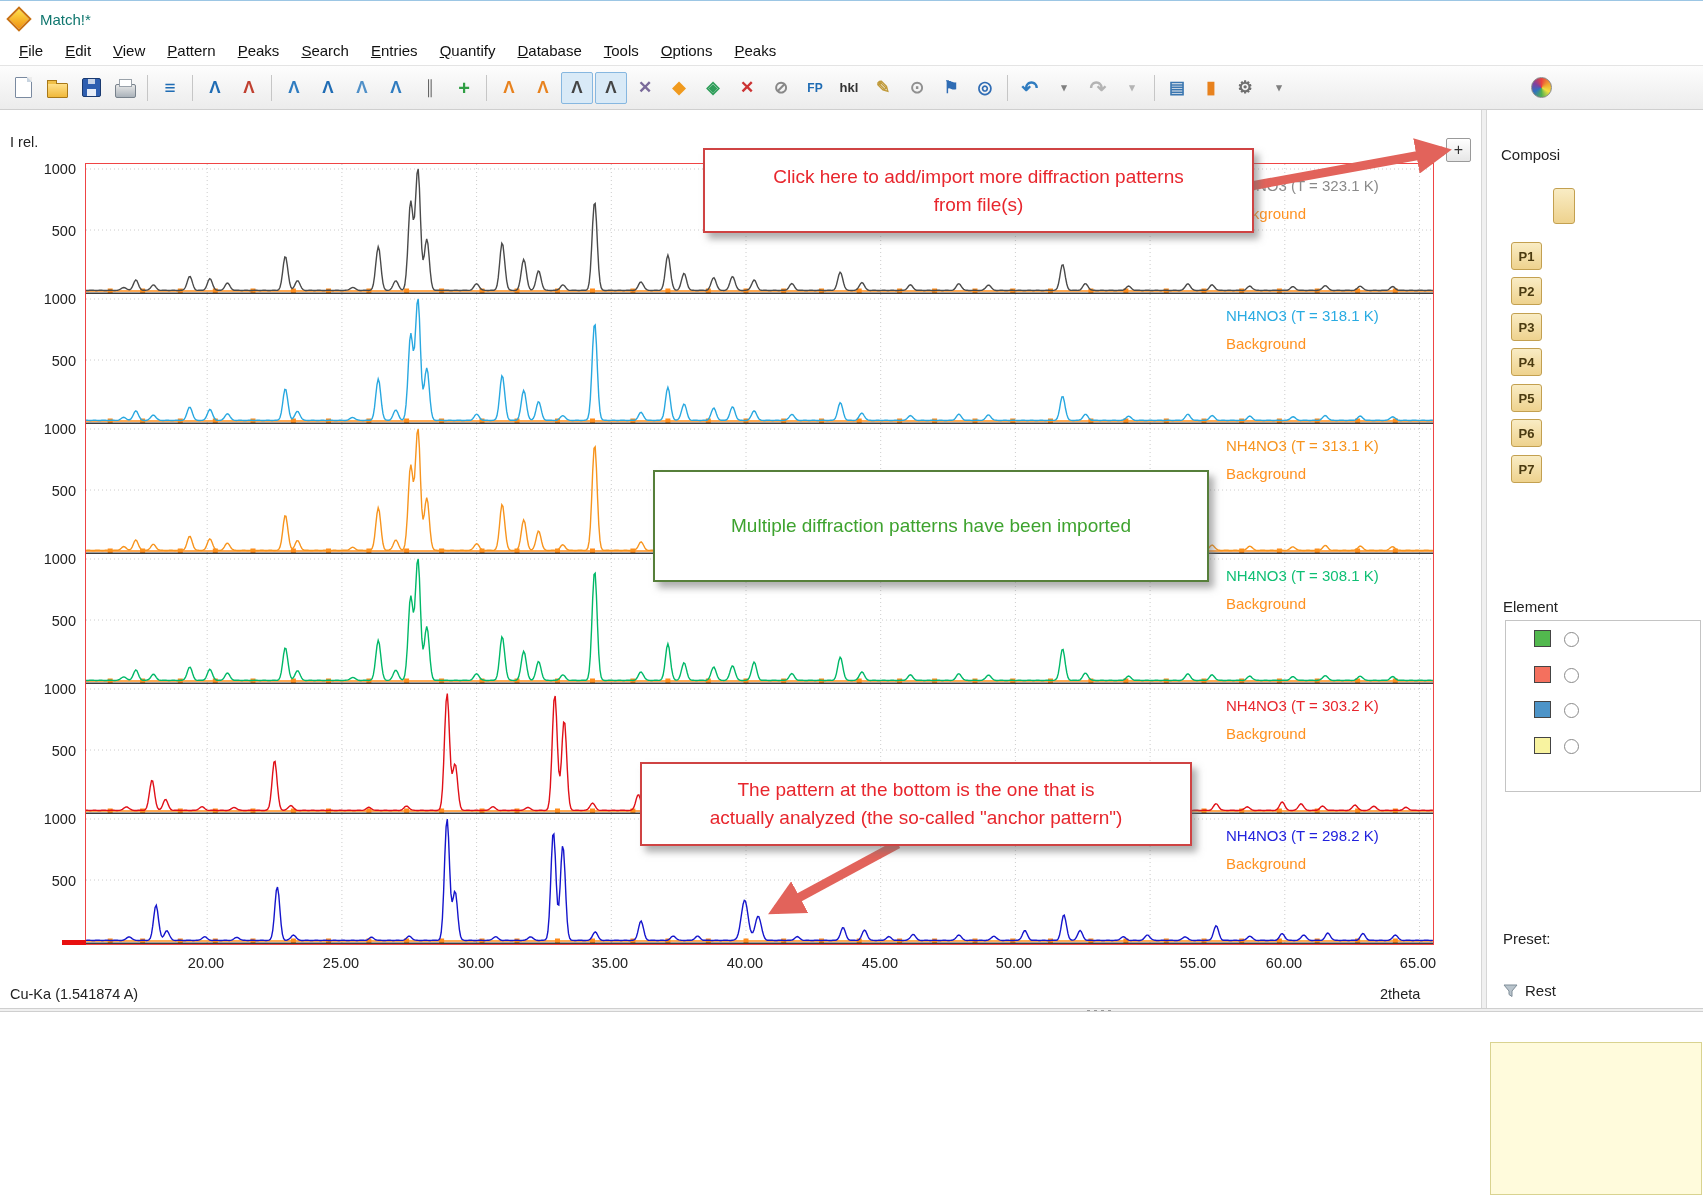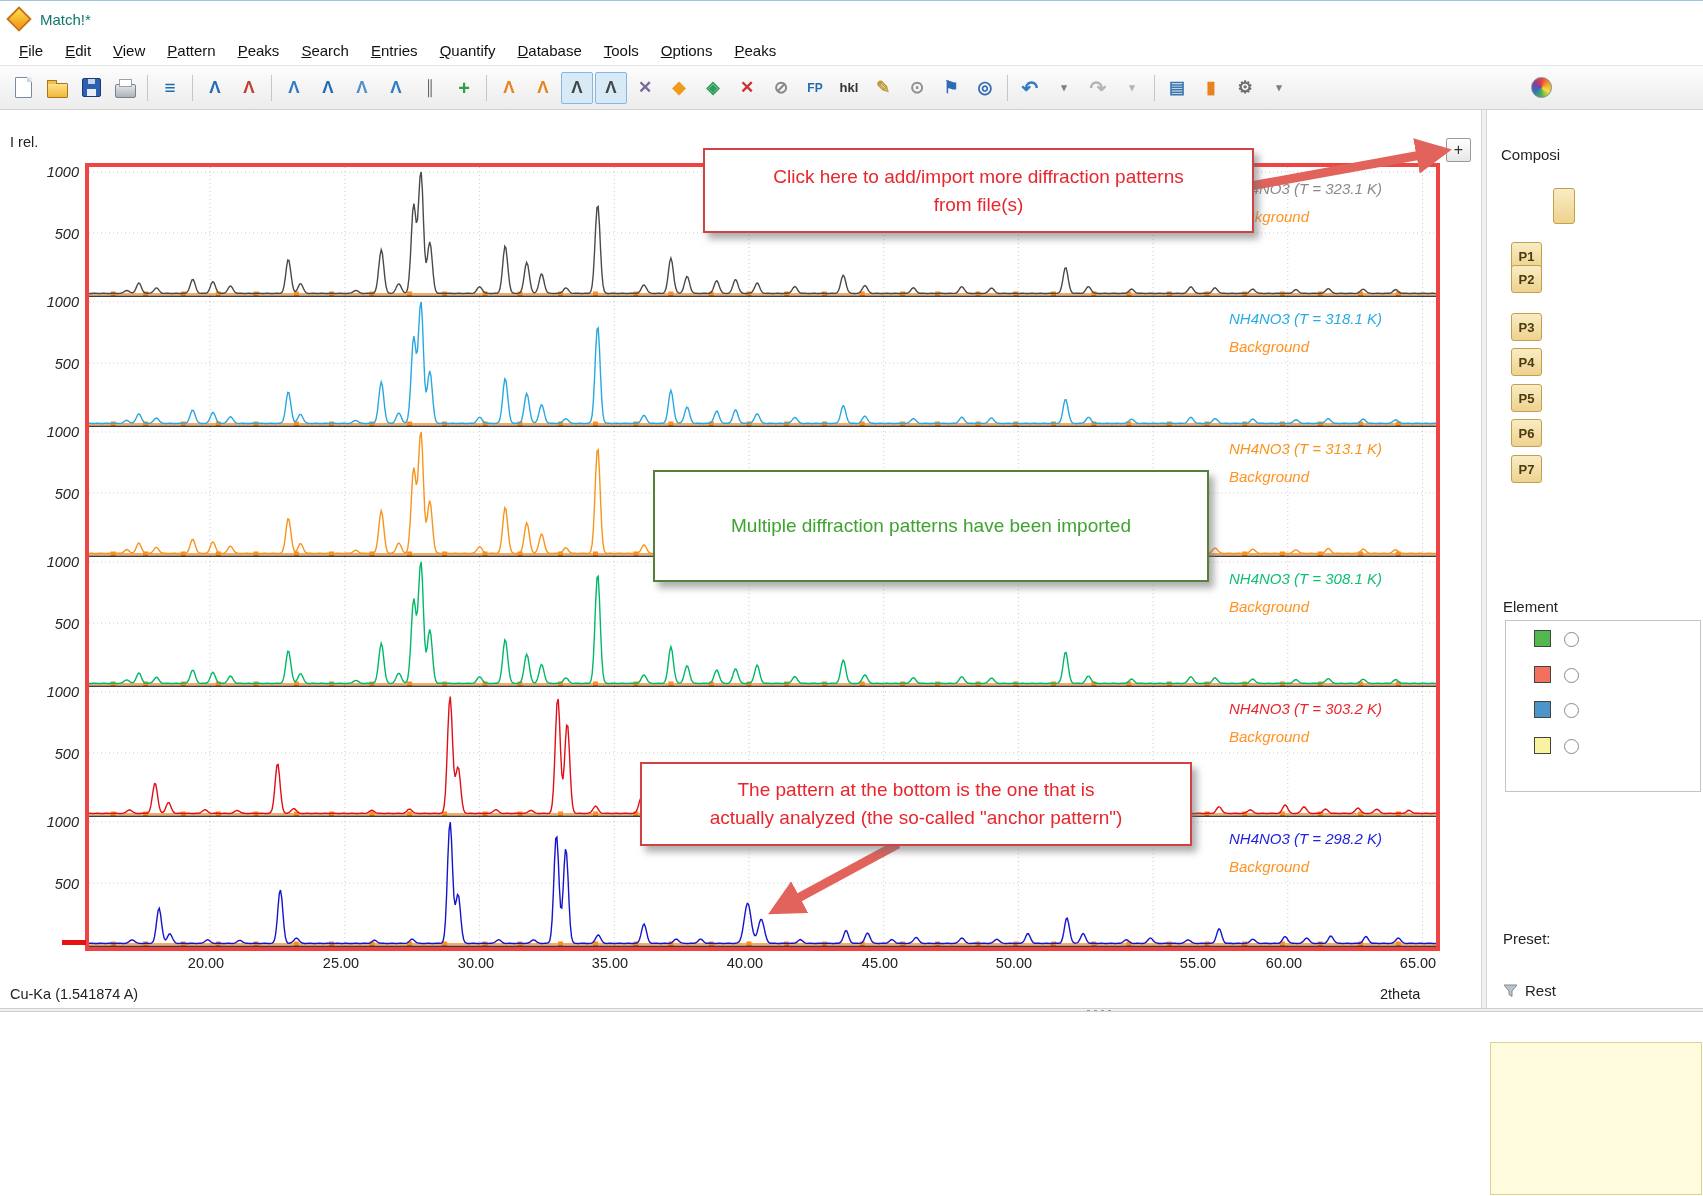--- a/index.html
+++ b/index.html
@@ -55,21 +55,21 @@
   .right-panel{position:absolute;left:1487px;top:0;width:216px;height:898px;background:#fff;}
   .h-splitter{position:absolute;left:0;top:898px;width:1703px;height:4px;background:#f0f0f0;
               border-top:1px solid #cfcfcf;border-bottom:1px solid #cfcfcf;box-sizing:border-box;}
   .grip{position:absolute;left:1085px;top:899px;width:28px;height:3px;
         background-image:radial-gradient(#999 1px,transparent 1.4px);background-size:7px 3px;}
   .bottom-panel{position:absolute;left:0;top:902px;width:1481px;height:184px;background:#fff;}
   .bottom-right{position:absolute;left:1490px;top:932px;width:212px;height:153px;background:#fffbdc;
                 border:1px solid #d9d390;box-sizing:border-box;}
   
   .irel{position:absolute;left:10px;top:24px;font-size:14.5px;}
-  .plot-frame{position:absolute;left:85px;top:53px;width:1347px;height:780px;border:4px solid #ef4444;background:#fff;font-style:italic;}
+  .plot-frame{position:absolute;left:85px;top:53px;width:1347px;height:780px;border:1px solid #ef4444;background:#fff;}
   .band{position:absolute;left:0;width:1347px;height:130px;}
   .band svg{position:absolute;left:0;top:0;}
   .ytick{position:absolute;left:-56px;width:46px;text-align:right;font-size:14.5px;color:#222;}
   .yt1000{top:-3px;} .yt500{top:59px;}
   .series-label{position:absolute;left:1140px;top:13px;font-size:15px;white-space:nowrap;}
   .bg-label{position:absolute;left:1140px;top:41px;font-size:15px;color:#ff9221;white-space:nowrap;}
   .add-btn{position:absolute;left:1446px;top:28px;width:25px;height:24px;border:1px solid #9a9a9a;
            background:linear-gradient(#ffffff,#e6e6e6);border-radius:2px;font-size:16px;line-height:22px;
            text-align:center;color:#333;padding:0;}
   .xtick{position:absolute;top:845px;width:60px;text-align:center;font-size:14.5px;color:#222;}
@@ -634,21 +634,21 @@
       <div class="note note-red note-anchor">The pattern at the bottom is the one that is
 actually analyzed (the so-called "anchor pattern")</div>
     </div>
 
     <div class="v-splitter"></div>
 
     <div class="right-panel">
       <span class="rp-title">Composi</span>
       <span class="slot-btn"></span>
       <button class="pbtn" style="top:132px">P1</button>
-      <button class="pbtn" style="top:155px">P2</button>
+      <button class="pbtn" style="top:167px">P2</button>
       <button class="pbtn" style="top:203px">P3</button>
       <button class="pbtn" style="top:238px">P4</button>
       <button class="pbtn" style="top:274px">P5</button>
       <button class="pbtn" style="top:309px">P6</button>
       <button class="pbtn" style="top:345px">P7</button>
 
       <span class="elem-header">Element</span>
       <div class="elem-box">
         <span class="elem-swatch" style="top: 9px; background: rgb(82, 184, 78);"></span>
         <span class="elem-radio" style="top:11px"></span>

